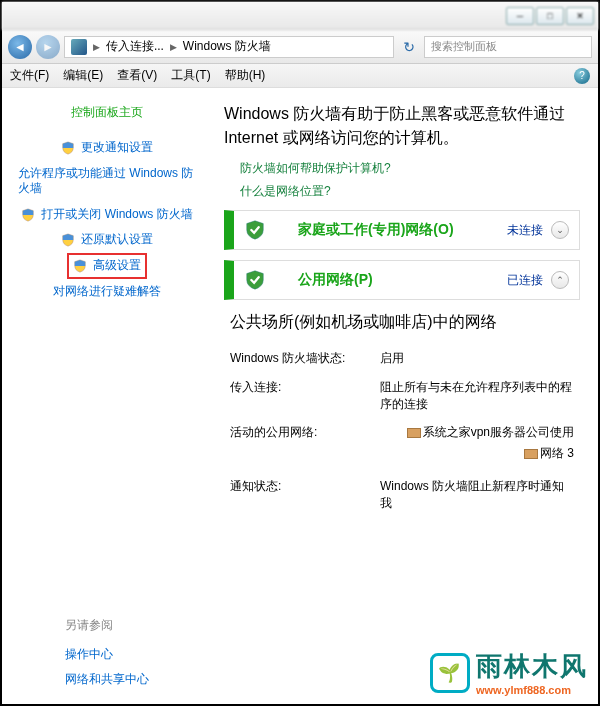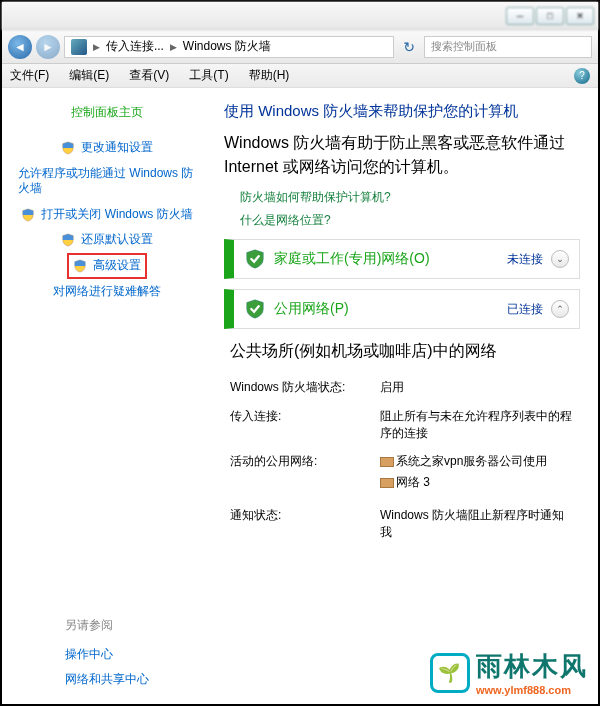--- a/index.html
+++ b/index.html
@@ -11,49 +11,49 @@
     .titlebar-btn { width: 28px; height: 18px; border: 1px solid #8aa; background: linear-gradient(to bottom, #fff, #dde8ee); display: flex; align-items: center; justify-content: center; font-size: 9px; border-radius: 2px; }
     
     .nav-bar { height: 34px; background: linear-gradient(to bottom, #fafafa, #e8e8e8); display: flex; align-items: center; padding: 0 6px; border-bottom: 1px solid #ccc; gap: 4px; }
     .nav-btn { width: 24px; height: 24px; border-radius: 50%; background: radial-gradient(circle at 40% 35%, #7bb8e8, #2a6aa8); display: flex; align-items: center; justify-content: center; color: #fff; font-size: 12px; }
     .breadcrumb { flex: 1; height: 22px; background: #fff; border: 1px solid #ccc; display: flex; align-items: center; padding: 0 6px; font-size: 12px; gap: 6px; }
     .bc-sep { color: #666; font-size: 9px; }
     .bc-icon { width: 16px; height: 16px; background: linear-gradient(135deg, #6ab, #258); border-radius: 2px; }
     .refresh-btn { width: 22px; height: 22px; color: #2a6aa8; font-size: 14px; display: flex; align-items: center; justify-content: center; }
     .search-box { width: 168px; height: 22px; background: #fff; border: 1px solid #ccc; padding: 0 6px; font-size: 11px; color: #888; display: flex; align-items: center; }
     
-    .menu-bar { height: 24px; background: linear-gradient(to bottom, #f6f6f6, #eaeaea); display: flex; align-items: center; padding: 0 8px; gap: 20px; font-size: 12px; border-bottom: 1px solid #ddd; }
+    .menu-bar { height: 24px; background: linear-gradient(to bottom, #f6f6f6, #eaeaea); display: flex; align-items: center; padding: 0 8px; gap: 14px; font-size: 12px; border-bottom: 1px solid #ddd; }
     .menu-item { cursor: default; }
     .help-icon { margin-left: auto; width: 16px; height: 16px; border-radius: 50%; background: radial-gradient(circle at 35% 30%, #8cd, #168); color: #fff; font-size: 10px; display: flex; align-items: center; justify-content: center; }
     
     .content-area { display: flex; height: calc(100% - 28px - 34px - 24px); }
     .sidebar { width: 208px; padding: 16px 12px 12px 14px; display: flex; flex-direction: column; font-size: 12px; align-items: center; }
     .sidebar-home { color: #19a619; margin-bottom: 14px; font-size: 12px; }
     .side-item { display: flex; align-items: center; gap: 6px; padding: 5px 2px; color: #0066cc; cursor: pointer; line-height: 1.3; }
     .side-item.highlighted { border: 2px solid #e73030; padding: 3px 4px; }
     .shield-icon { width: 14px; height: 14px; flex-shrink: 0; display: inline-flex; align-items: center; justify-content: center; }
     .see-also { margin-top: auto; }
     .see-also-title { color: #888; margin-bottom: 8px; font-size: 12px; }
     .see-also-item { color: #0066cc; padding: 4px 0; font-size: 12px; }
     
     .main-panel { flex: 1; padding: 14px 18px 8px 14px; overflow-y: auto; font-size: 12px; position: relative; }
     .main-title { color: #003399; font-size: 15px; margin-bottom: 10px; }
     .main-desc { font-size: 16px; line-height: 1.5; margin-bottom: 10px; }
     .link { color: #15803d; display: block; margin-bottom: 6px; margin-left: 16px; }
     
     .network-section { border: 1px solid #ddd; border-left: 10px solid #1aa51a; margin: 10px 0 6px; padding: 8px 10px; display: flex; align-items: center; gap: 8px; }
     .net-shield { width: 22px; height: 22px; }
-    .net-title { color: #1aa51a; font-size: 14px; flex: 1; font-weight: 400; }
+    .net-title { color: #1aa51a; font-size: 14px; flex: 1; font-weight: 700; margin-left: 24px; }
     .net-status { color: #003399; font-size: 12px; }
     .expand-btn { width: 18px; height: 18px; border: 1px solid #bbb; border-radius: 50%; background: linear-gradient(to bottom, #fff, #e8e8e8); display: flex; align-items: center; justify-content: center; font-size: 9px; color: #555; }
     
     .detail-row { display: flex; padding: 6px 0; font-size: 12px; line-height: 1.4; }
     .detail-label { width: 150px; flex-shrink: 0; }
     .detail-value { flex: 1; }
-    .net-list-item { display: flex; align-items: center; gap: 2px; margin-bottom: 4px; }
+    .net-list-item { display: flex; align-items: center; gap: 2px; margin-bottom: 4px; justify-content: flex-end; }
     .net-mini-icon { width: 14px; height: 10px; background: #d8a060; border: 1px solid #a87840; }
     
     .watermark { position: absolute; right: 10px; bottom: 8px; display: flex; align-items: center; gap: 6px; }
     .wm-icon { width: 40px; height: 40px; background: #fff; border: 3px solid #00acc4; border-radius: 8px; display: flex; align-items: center; justify-content: center; font-size: 18px; color: #2a8; }
     .wm-text { font-size: 26px; color: #0f766e; font-weight: bold; letter-spacing: 2px; }
     .wm-url { font-size: 11px; color: #e62; font-weight: bold; }
   </style>
 </head>
 <body>
 
@@ -137,21 +137,20 @@
       </div>
 
       <div class="see-also">
         <div class="see-also-title">另请参阅</div>
         <div class="see-also-item">操作中心</div>
         <div class="see-also-item">网络和共享中心</div>
       </div>
     </div>
 
     <div class="main-panel">
-      <div class="main-title">使用 Windows 防火墙来帮助保护您的计算机</div>
       <div class="main-desc">Windows 防火墙有助于防止黑客或恶意软件通过 Internet 或网络访问您的计算机。</div>
       <a class="link">防火墙如何帮助保护计算机?</a>
       <a class="link">什么是网络位置?</a>
 
       <div class="network-section">
         <span class="net-shield"><svg viewBox="0 0 24 24" width="22" height="22">
               <path d="M12 2 L21 5 L21 12 Q21 19 12 22 Q3 19 3 12 L3 5 Z" fill="#3b9e3b" stroke="#277" stroke-width=".5"></path>
               <path d="M8 12 L11 15 L16 9" stroke="#fff" stroke-width="2.5" fill="none" stroke-linecap="round"></path>
             </svg></span>
         <span class="net-title">家庭或工作(专用)网络(O)</span>

